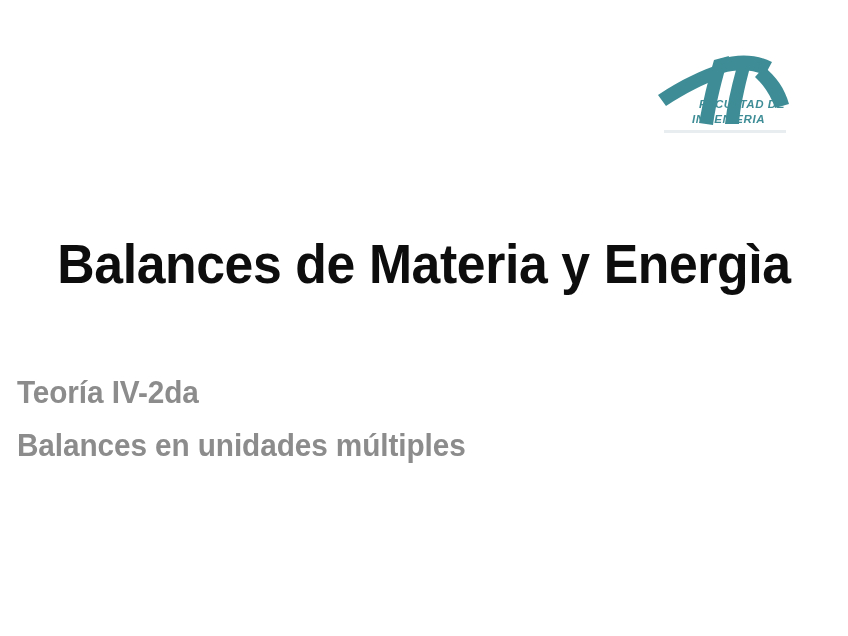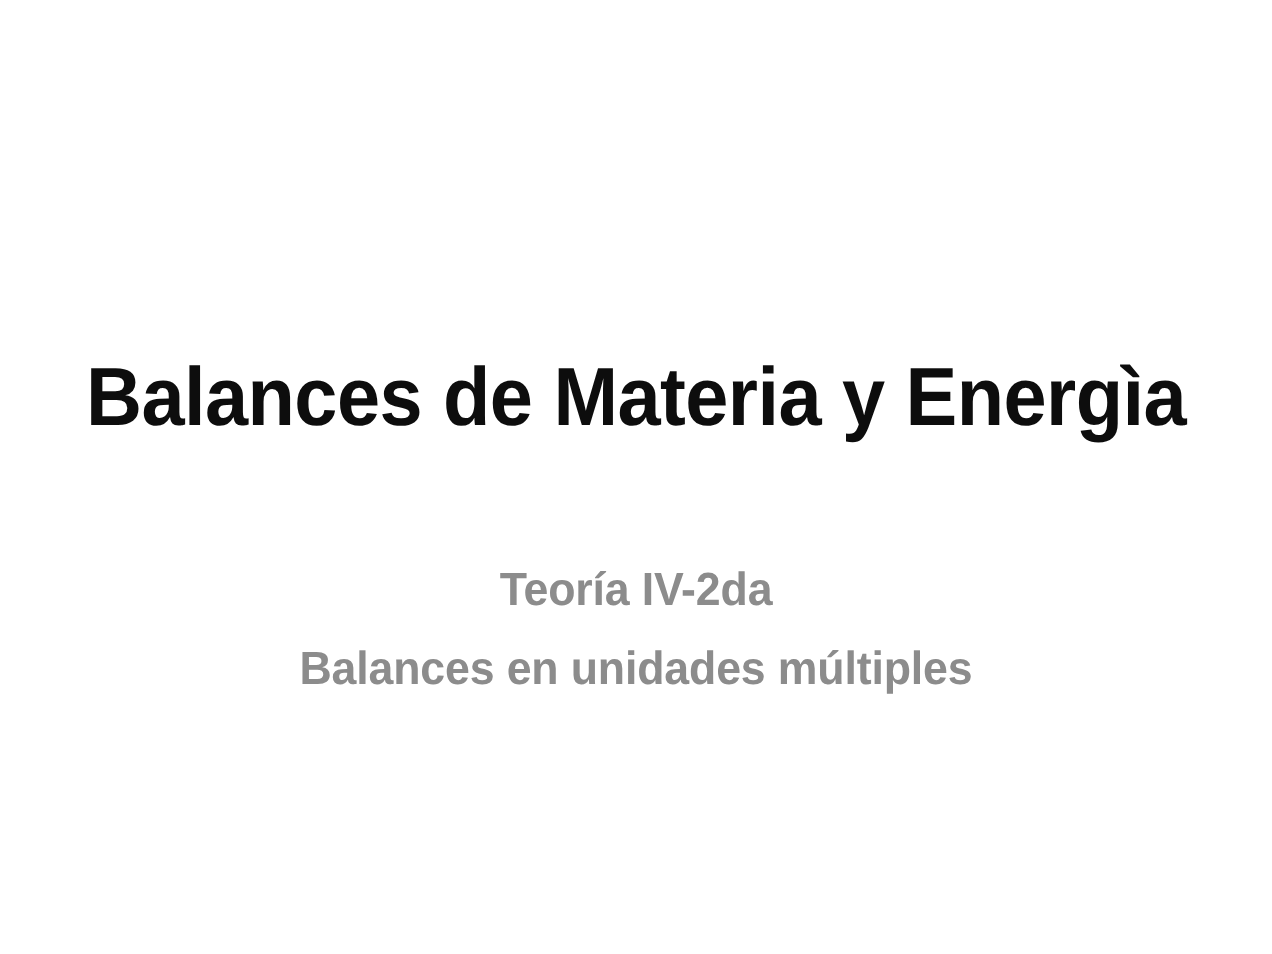--- a/index.html
+++ b/index.html
@@ -60,40 +60,53 @@
     transform-origin: center center;
     white-space: nowrap;
   }
 
   
   .subtitle {
     position: absolute;
     left: 0;
     top: 366px;
     width: 848px;
-    text-align: center;
     color: #8c8c8c;
     font-size: 31px;
     line-height: 53px;
     font-weight: bold;
     letter-spacing: -0.1px;
     font-family: "Liberation Sans", sans-serif;
   }
   .subtitle-line {
     display: block;
     white-space: nowrap;
     transform: scaleX(0.96);
     transform-origin: center center;
   }
 </style>
 </head>
 <body>
 
 <div class="slide">
 
+  <div class="logo">
+    <svg class="logo-mark" viewBox="0 0 146 92" xmlns="http://www.w3.org/2000/svg">
+
+      <path d="M6 49 C 30 33, 50 24, 66 19 L 66 33 C 52 38, 34 47, 14 60 Z" fill="#3e8d96"></path>
+      <path d="M47 77 C 51 55, 56 34, 62 14 L 77 10 C 70 33, 64 57, 61 79 Z" fill="#3e8d96"></path>
+      <path d="M68 13 C 86 8, 104 8, 120 16 L 113 29 C 99 23, 85 23, 71 27 Z" fill="#3e8d96"></path>
+      <path d="M112 21 C 124 30, 133 43, 137 58 L 123 62 C 119 50, 112 39, 103 31 Z" fill="#3e8d96"></path>
+      <path d="M84 24 L 98 21 C 92 44, 88 62, 87 78 L 73 78 C 75 60, 79 42, 84 24 Z" fill="#3e8d96"></path>
+
+      <text x="47" y="62" font-family="'Liberation Sans', sans-serif" font-size="11.5" font-weight="bold" font-style="italic" fill="#3e8d96" letter-spacing="0.6">FACULTAD DE</text>
+      <text x="40" y="77" font-family="'Liberation Sans', sans-serif" font-size="11.5" font-weight="bold" font-style="italic" fill="#3e8d96" letter-spacing="0.6">INGENIERIA</text>
+    </svg>
+    <div class="logo-rule"></div>
+  </div>
 
   <div class="title">Balances de Materia y Energìa</div>
 
   <div class="subtitle">
     <span class="subtitle-line">Teoría IV-2da</span>
     <span class="subtitle-line">Balances en unidades múltiples</span>
   </div>
 
 </div>
 

